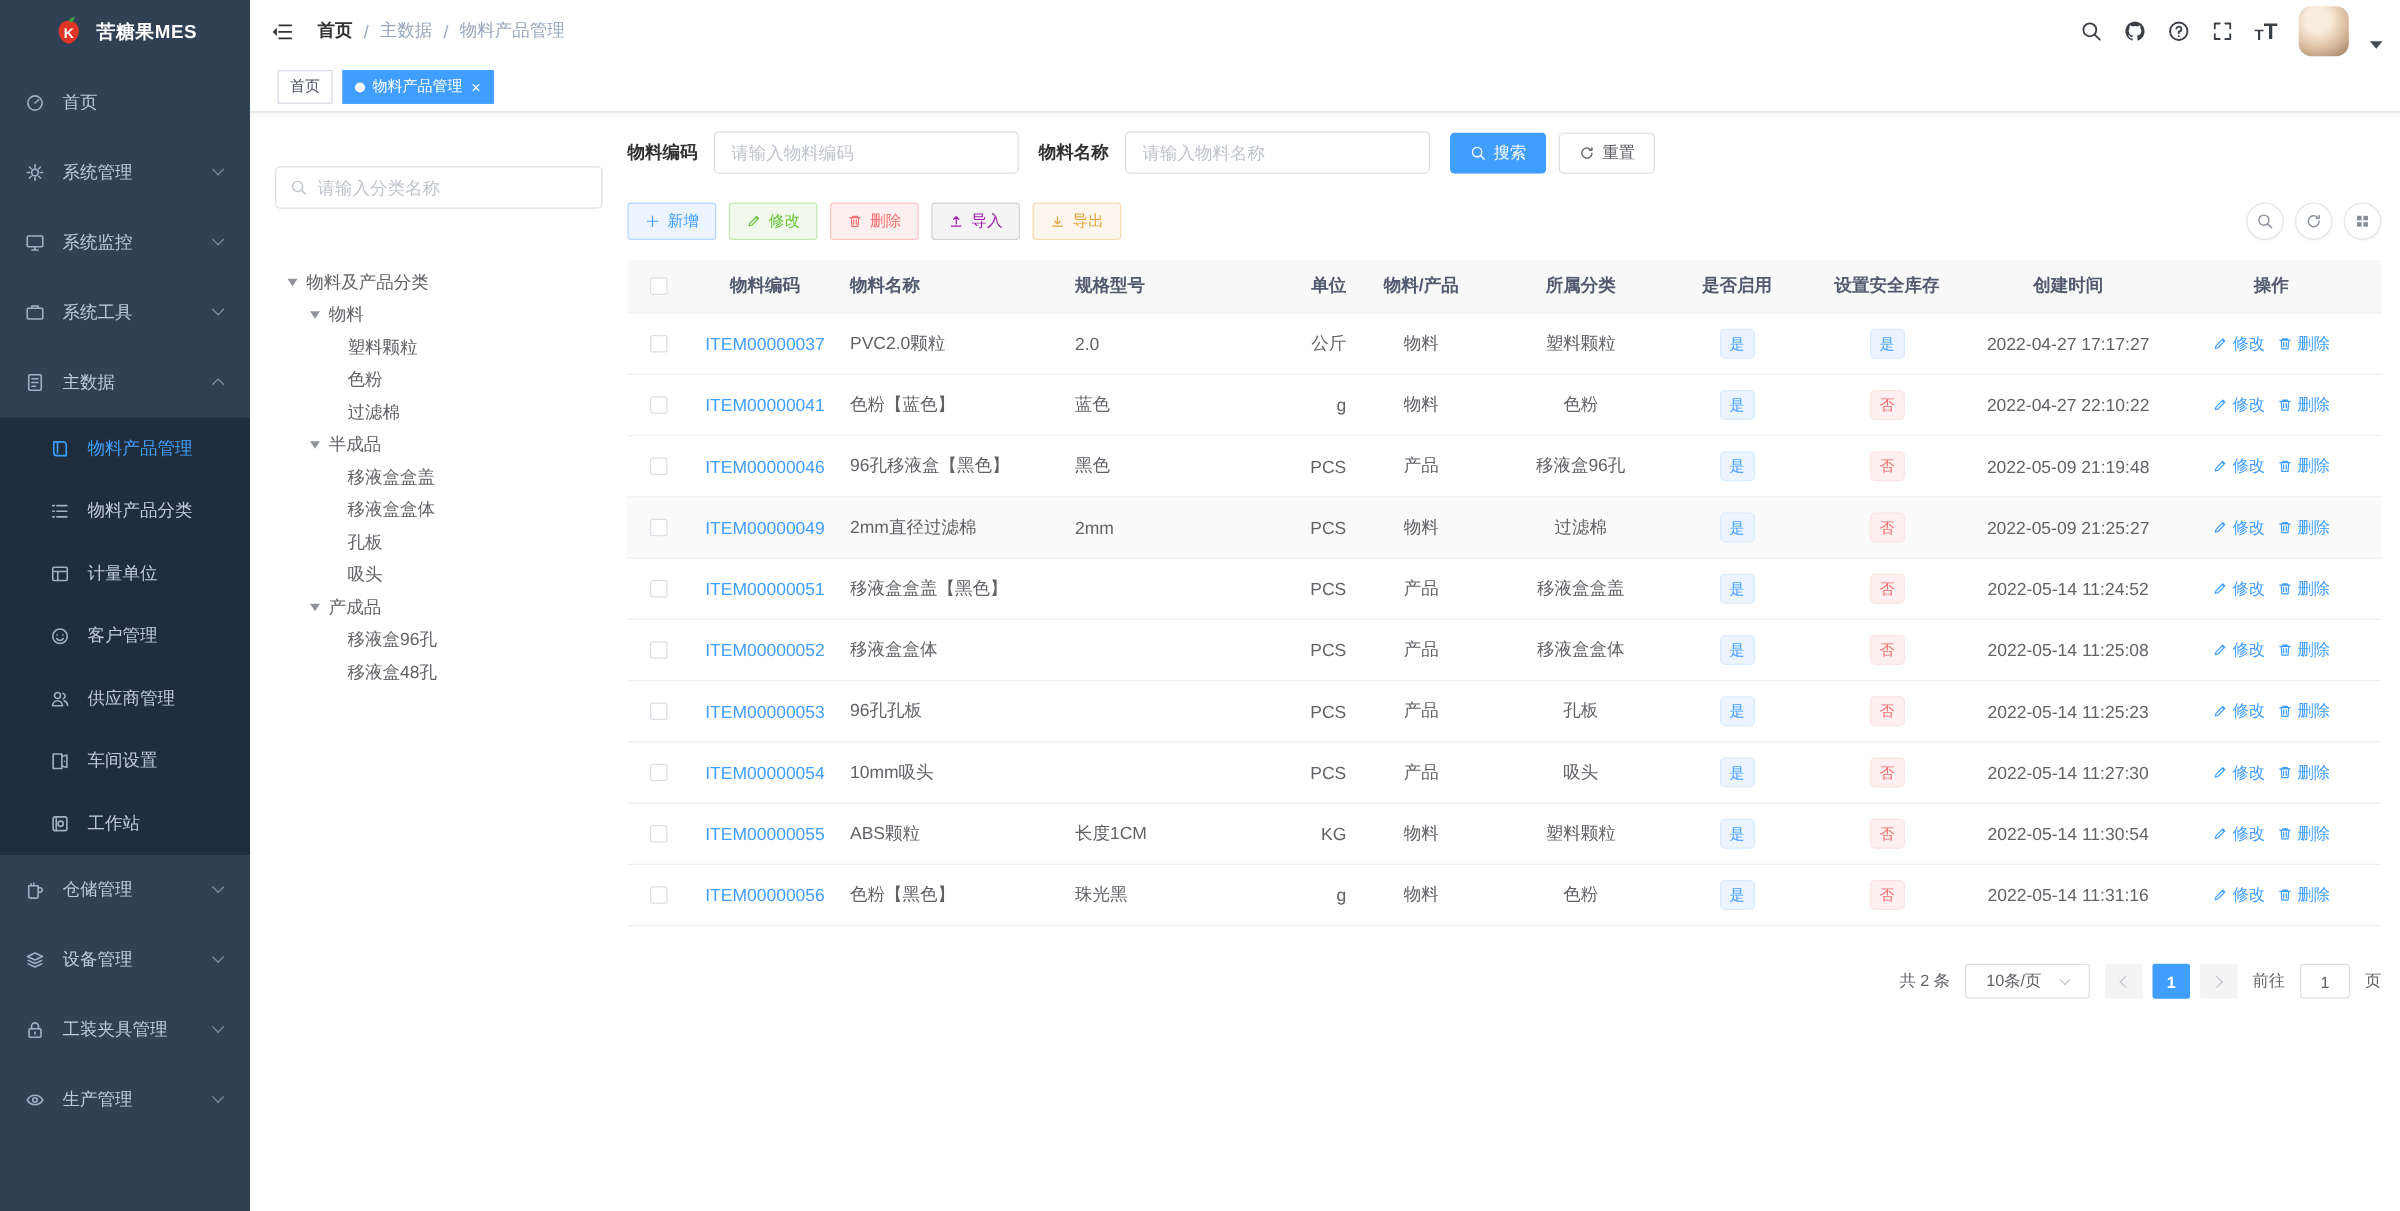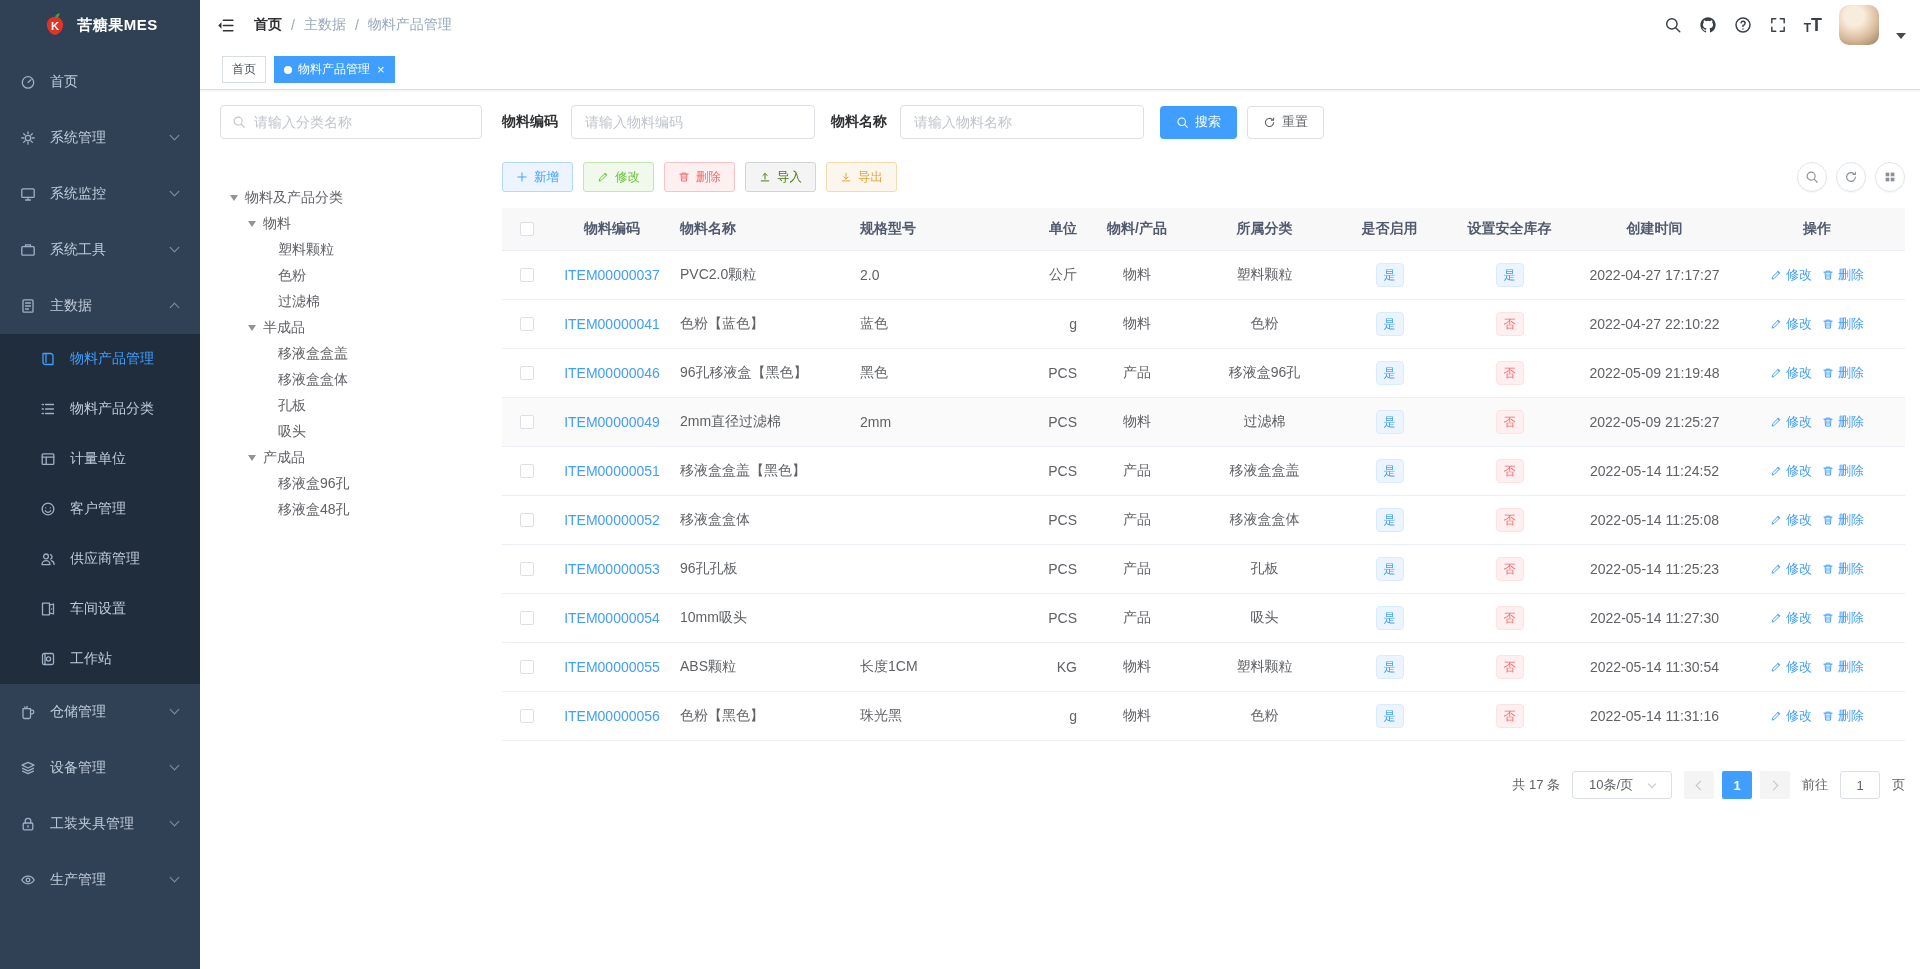--- a/index.html
+++ b/index.html
@@ -44,21 +44,21 @@
   .user-caret { width:0; height:0; border-left:5px solid transparent; border-right:5px solid transparent; border-top:6px solid #434a50; margin-top:22px; cursor:pointer; }
 
   .tags-bar { height:40px; display:flex; align-items:center; gap:8px; padding-left:22px; background:#fff; border-bottom:1px solid #d8dce5; box-shadow:0 1px 3px 0 rgba(0,0,0,.06); }
   .tag { height:27px; display:inline-flex; align-items:center; padding:0 9px; border:1px solid #d8dce5; background:#fff; color:#495060; font-size:12px; cursor:pointer; }
   .tag.active { background:#409eff; border-color:#409eff; color:#fff; }
   .tag-dot { width:8px; height:8px; border-radius:50%; background:#fff; margin-right:6px; }
   .tag-close { margin-left:7px; font-size:13px; line-height:1; }
 
   
   .content { display:flex; padding:15px 15px 0 20px; gap:20px; }
-  .tree-panel { width:262px; flex:none; }
+  .tree-panel { width:262px; flex:none;margin-top:28px; }
   .tree-search { height:34px; border:1px solid #dcdfe6; border-radius:4px; display:flex; align-items:center; padding:0 11px; gap:8px; color:#c0c4cc; }
   .tree-search .icn { width:14px; height:14px; }
   .tree-search input { border:none; outline:none; flex:1; font-size:14px; color:#606266; min-width:0; background:transparent; }
   input::placeholder { color:#c0c4cc; }
   .tree { margin-top:46px; }
   .tree-node { height:26px; display:flex; align-items:center; color:#606266; cursor:pointer;text-align:right; }
   .tcaret { width:0; height:0; border-top:6px solid #909399; border-left:4.5px solid transparent; border-right:4.5px solid transparent; margin-right:7px; flex:none; }
   .tspacer { width:12px; flex:none; }
 
   .main-panel { flex:1; min-width:0; }
@@ -68,21 +68,21 @@
   .btn { height:33px; border-radius:4px; padding:0 15px; font-size:13px; display:inline-flex; align-items:center; gap:6px; cursor:pointer; border:1px solid transparent; }
   .btn .icn { width:13px; height:13px; }
   .btn-primary { background:#409eff; color:#fff; }
   .btn-default { background:#fff; border-color:#dcdfe6; color:#606266; margin-left:10px; }
 
   .toolbar-row { display:flex; align-items:center; margin-top:23px; }
   .btn-sm { height:30px; padding:0 13px; font-size:12.5px; border-radius:3px; display:inline-flex; align-items:center; gap:6px; margin-right:10px; border:1px solid; cursor:pointer; }
   .btn-add    { background:#ecf5ff; border-color:#b3d8ff; color:#409eff; }
   .btn-edit   { background:#f0f9eb; border-color:#c2e7b0; color:#67c23a; }
   .btn-del    { background:#fef0f0; border-color:#fbc4c4; color:#f56c6c; }
-  .btn-import { background:#f4f4f5; border-color:#d3d4d6; color:#4d7c0f; }
+  .btn-import { background:#f4f4f5; border-color:#d3d4d6; color:#a21caf; }
   .btn-export { background:#fdf6ec; border-color:#f5dab1; color:#e6a23c; }
   .tool-circles { margin-left:auto; display:flex; gap:9px; }
   .circle-btn { width:30px; height:30px; border-radius:50%; border:1px solid #e3e6ea; background:#fff; display:flex; align-items:center; justify-content:center; color:#8a9099; cursor:pointer; box-shadow:0 1px 2px rgba(0,0,0,.04); }
   .circle-btn .icn { width:14px; height:14px; }
 
   
   .table { margin-top:16px; }
   .t-row { display:flex; align-items:center; height:49px; border-bottom:1px solid #ebeef5; }
   .t-head { height:43px; background:#f8f8f9; color:#515a6e; font-weight:bold; }
   .t-row.hl { background:#fafafa; }
@@ -755,21 +755,21 @@
                   </svg>
                 </span>修改</a><a class="ops-link"><span class="icn icn-sm">
                   <svg viewBox="0 0 16 16" fill="none" stroke="currentColor" stroke-width="1.3" stroke-linecap="round" stroke-linejoin="round">
                     <path d="M2.5 4.2h11M5.5 4V2.8h5V4M4.1 4.4l.6 9h6.6l.6-9M6.6 6.6v4.4M9.4 6.6v4.4"></path>
                   </svg>
                 </span>删除</a></span>
           </div>
         </div>
 
       <div class="pagination">
-        <span>共 17 条</span>
+        <span>共 2 条</span>
         <span class="psel">
           <span>10条/页</span>
           <span class="sel-caret"></span>
         </span>
         <div class="pgroup">
           <span class="pbtn">
               <span class="parrow left"></span>
             </span>
           <span class="pbtn pcur">1</span>
           <span class="pbtn">

